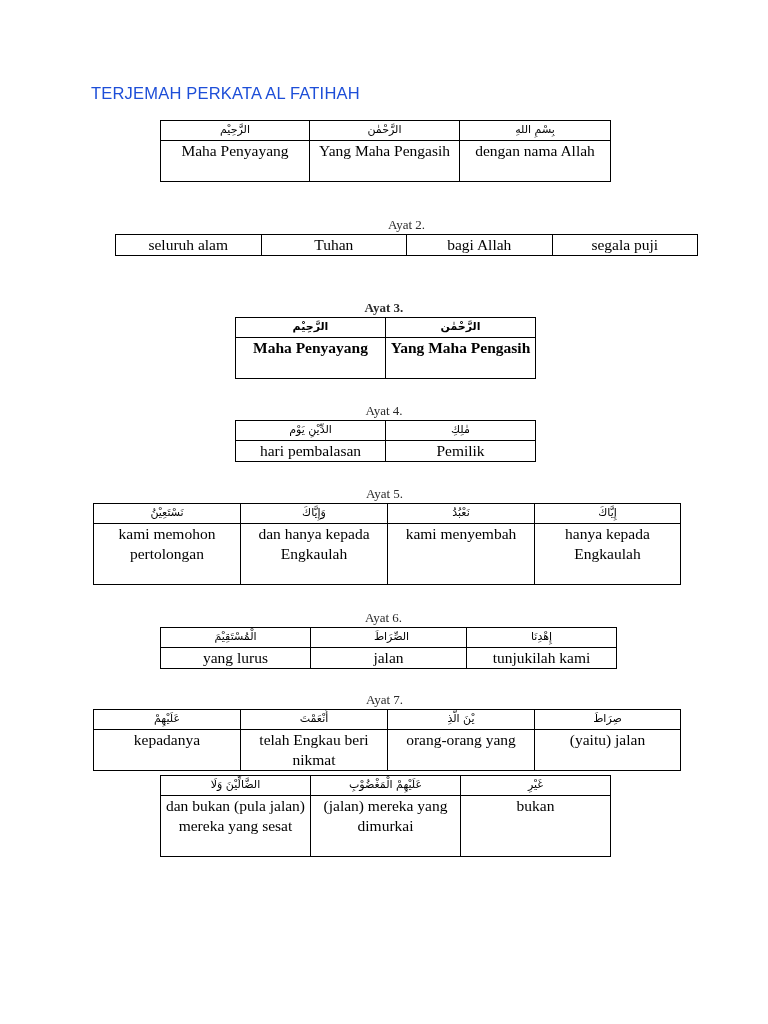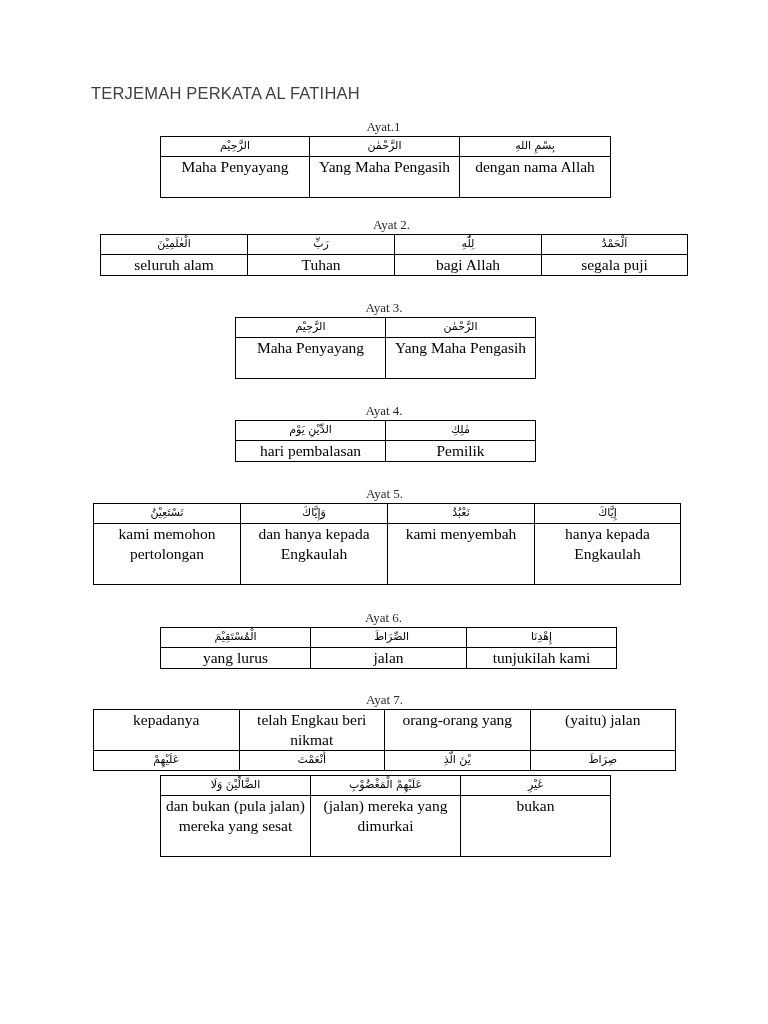--- a/index.html
+++ b/index.html
@@ -22,21 +22,21 @@
     height: 1024px;
   }
 
   .doc-title {
     position: absolute;
     left: 91px;
     top: 84px;
     font-family: "Liberation Sans", "DejaVu Sans", sans-serif;
     font-size: 16.5px;
     letter-spacing: 0.2px;
-    color: #404040;
+    color: #1d4ed8;
     white-space: nowrap;
   }
 
   .ayat-block {
     position: absolute;
   }
 
   .ayat-label {
     text-align: center;
     font-family: "Liberation Serif", "DejaVu Serif", serif;
@@ -89,58 +89,51 @@
   .h-3 td.latin { height: 60px; }
 </style>
 </head>
 <body>
 
 <div class="page">
 
   <div class="doc-title">TERJEMAH PERKATA AL FATIHAH</div>
 
   <div class="ayat-block" style="left:160px; top:120px; width:447px;">
-    <div class="ayat-label">Ayat.1</div>
     <table class="ayat h-2">
       <tbody>
           <tr>
         <td class="arabic" style="width:148px;">الرَّحِيْم</td>
         <td class="arabic" style="width:149px;">الرَّحْمٰن</td>
         <td class="arabic" style="width:150px;margin-top:30px;">بِسْمِ اللهِ</td>
       </tr>
       <tr>
         <td class="latin">Maha Penyayang</td>
         <td class="latin">Yang Maha Pengasih</td>
         <td class="latin">dengan nama Allah</td>
       </tr>
     </tbody>
       </table>
   </div>
 
-  <div class="ayat-block" style="left:80px; top:218px; width:583px;padding-left:20px;">
+  <div class="ayat-block" style="left:95px; top:218px; width:583px;padding-left:20px;">
     <div class="ayat-label">Ayat 2.</div>
     <table class="ayat h-1">
       <tbody>
-          <tr>
-        <td class="arabic" style="width:146px;">الْعٰلَمِيْنَ</td>
-        <td class="arabic" style="width:146px;">رَبِّ</td>
-        <td class="arabic" style="width:146px;">لِلّٰهِ</td>
-        <td class="arabic" style="width:145px;">اَلْحَمْدُ</td>
-      </tr>
       <tr>
         <td class="latin">seluruh alam</td>
         <td class="latin">Tuhan</td>
         <td class="latin">bagi Allah</td>
         <td class="latin">segala puji</td>
       </tr>
     </tbody>
       </table>
   </div>
 
-  <div class="ayat-block" style="left:235px; top:301px; width:298px;">
+  <div class="ayat-block" style="left:235px; top:301px; width:298px;font-weight:bold;">
     <div class="ayat-label">Ayat 3.</div>
     <table class="ayat h-2">
       <tbody>
           <tr>
         <td class="arabic" style="width:149px;">الرَّحِيْم</td>
         <td class="arabic" style="width:149px;">الرَّحْمٰن</td>
       </tr>
       <tr>
         <td class="latin">Maha Penyayang</td>
         <td class="latin">Yang Maha Pengasih</td>
@@ -201,31 +194,31 @@
       </tr>
     </tbody>
       </table>
   </div>
 
   <div class="ayat-block" style="left:93px; top:693px; width:583px;">
     <div class="ayat-label">Ayat 7.</div>
     <table class="ayat h-2">
       <tbody>
           <tr>
+        <td class="arabic" style="width:146px;">عَلَيْهِمْ</td>
+        <td class="arabic" style="width:146px;">أَنْعَمْتَ</td>
+        <td class="arabic" style="width:146px;">يْنَ الَّذِ</td>
+        <td class="arabic" style="width:145px;">صِرَاطَ</td>
+      </tr>
+      <tr>
         <td class="latin">kepadanya</td>
         <td class="latin">telah Engkau beri nikmat</td>
         <td class="latin">orang-orang yang</td>
         <td class="latin">(yaitu) jalan</td>
       </tr>
-      <tr>
-        <td class="arabic" style="width:146px;">عَلَيْهِمْ</td>
-        <td class="arabic" style="width:146px;">أَنْعَمْتَ</td>
-        <td class="arabic" style="width:146px;">يْنَ الَّذِ</td>
-        <td class="arabic" style="width:145px;">صِرَاطَ</td>
-      </tr>
     </tbody>
       </table>
   </div>
 
   <div class="ayat-block" style="left:160px; top:775px; width:447px;">
     <table class="ayat h-3">
       <tbody>
           <tr>
         <td class="arabic" style="width:149px;">الضَّالِّيْنَ وَلَا</td>
         <td class="arabic" style="width:149px;">عَلَيْهِمْ الْمَغْضُوْبِ</td>

